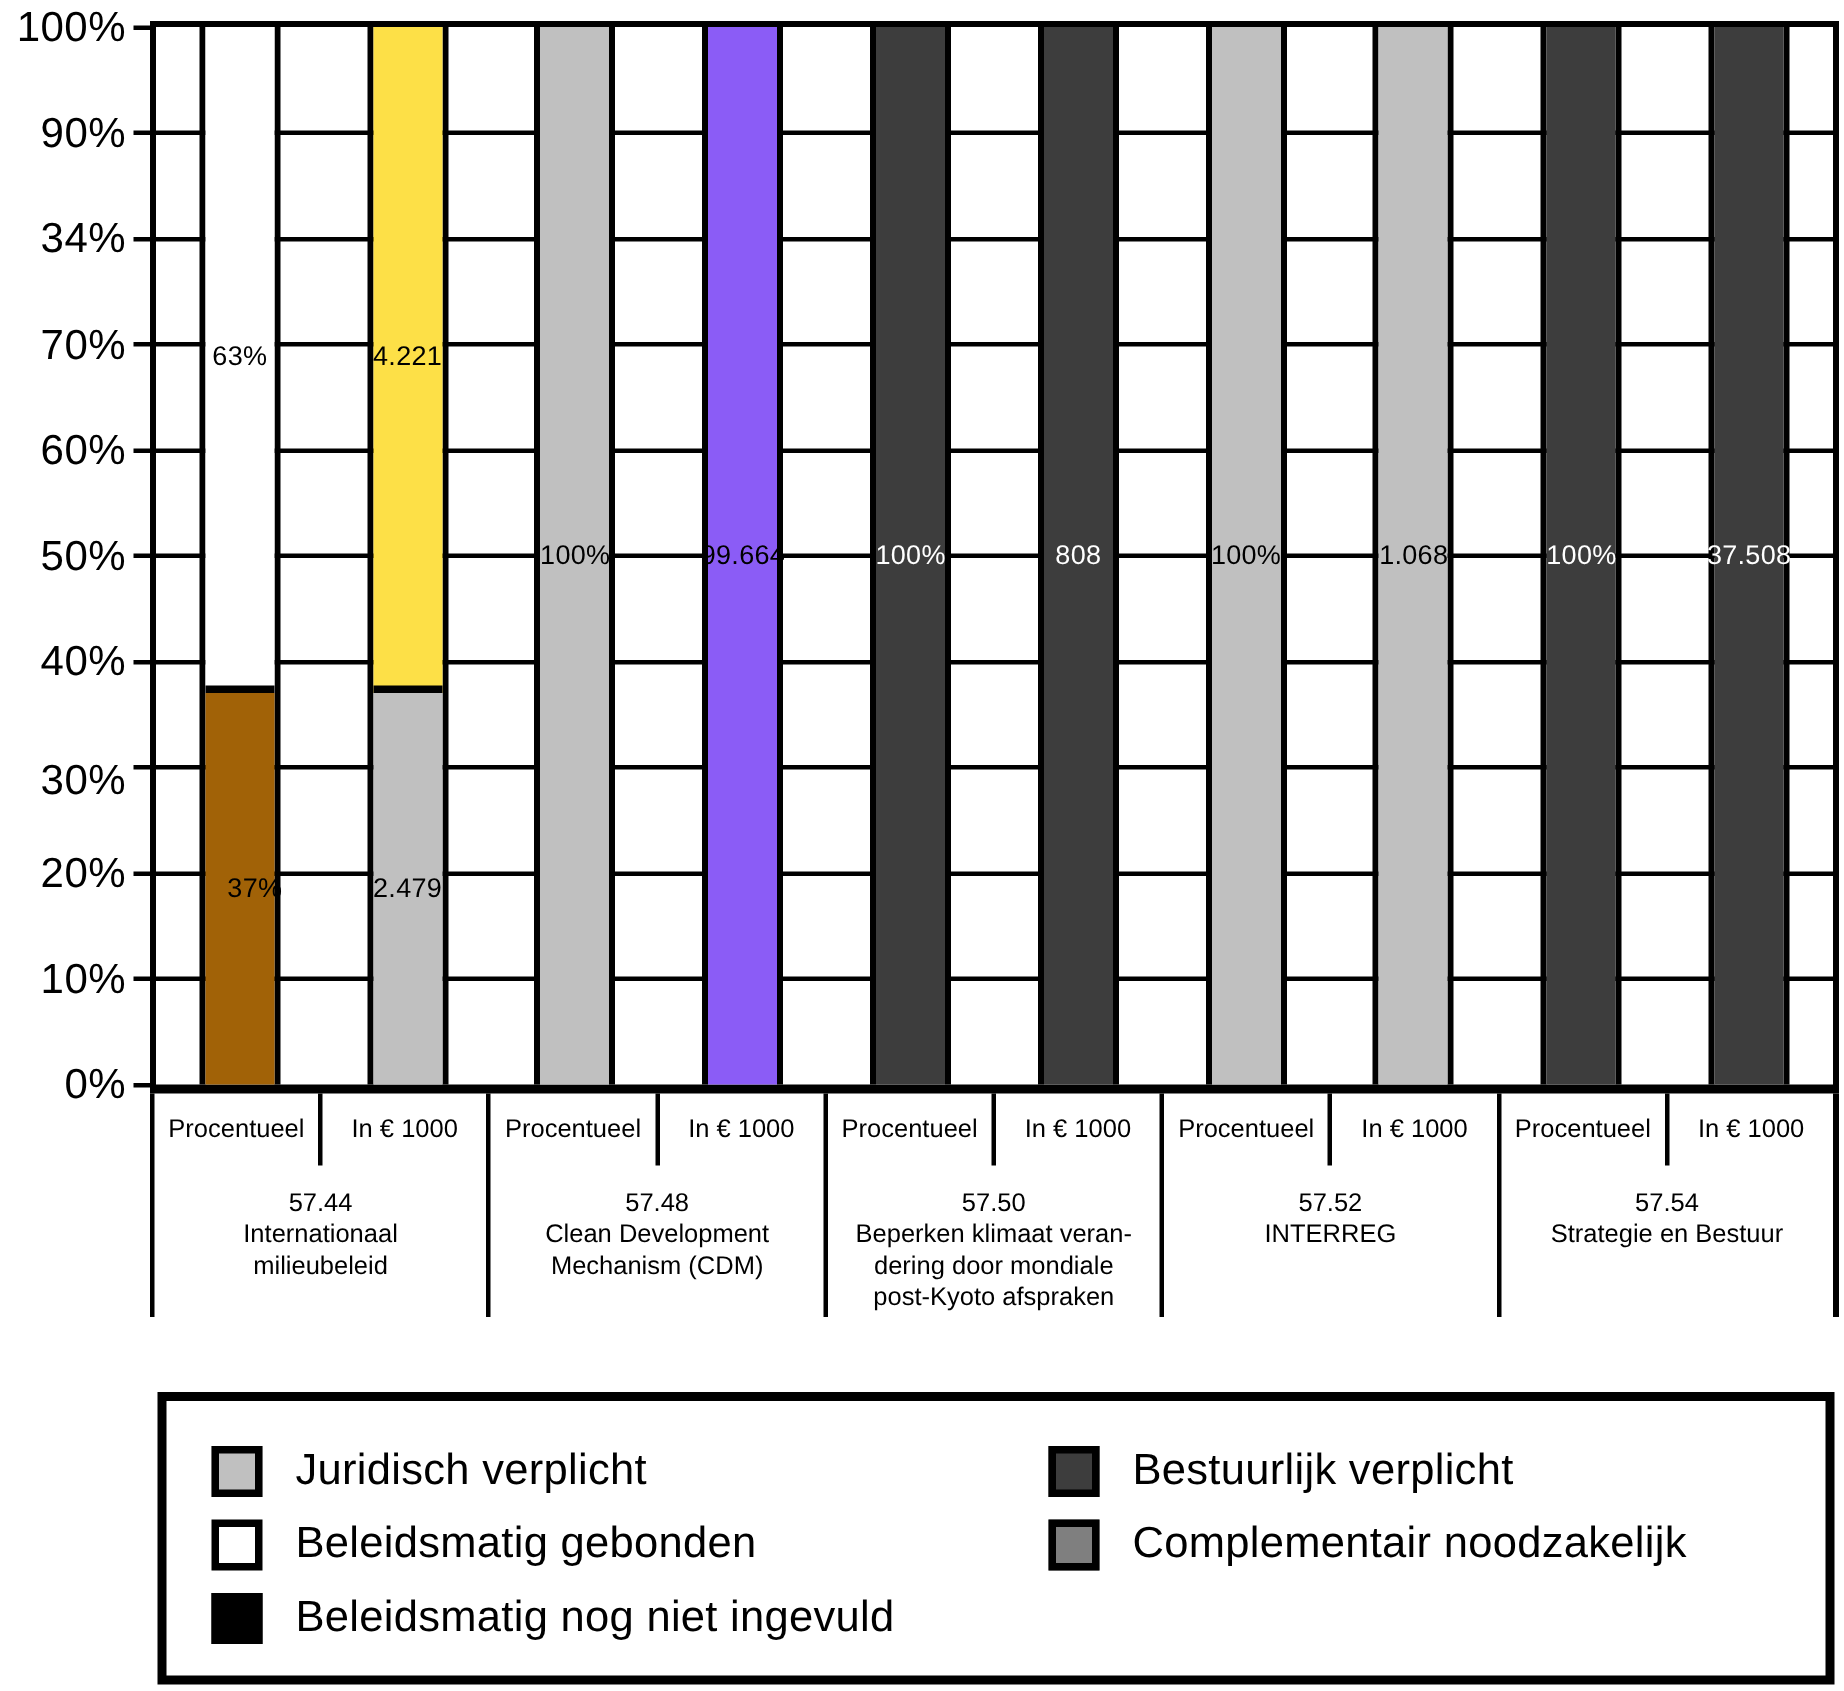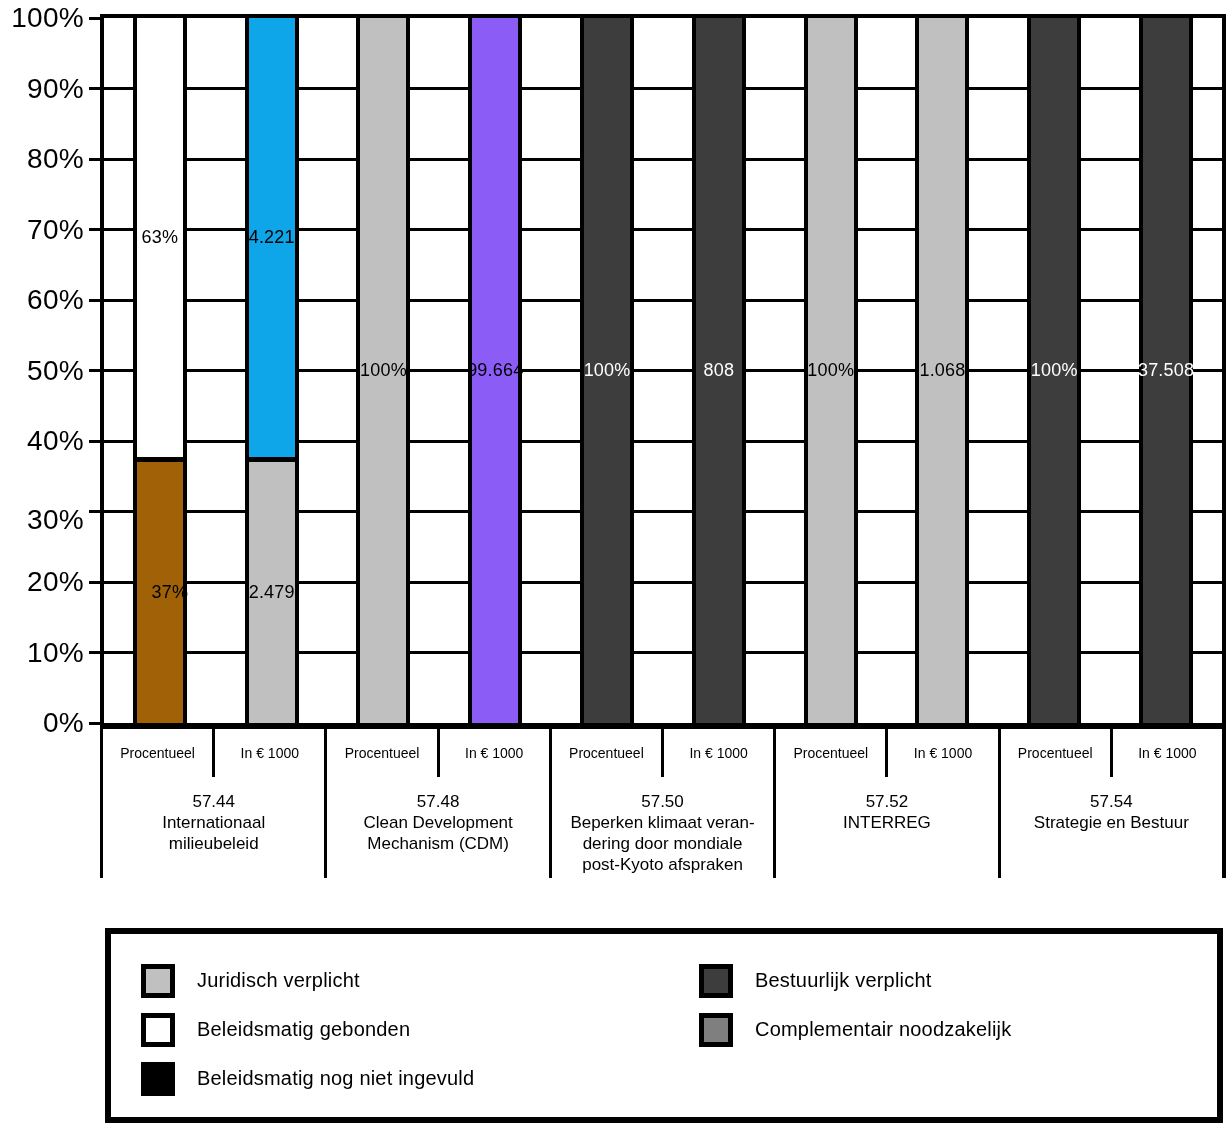--- a/index.html
+++ b/index.html
@@ -37,35 +37,35 @@
   .band{
     position:absolute;left:100px;top:729px;width:1126px;height:149px;
     box-sizing:border-box;display:flex;
     border-left:3px solid #000;border-right:4px solid #000;
   }
   .group-cell{flex:1 1 0;box-sizing:border-box;}
   .group-cell:not(:last-child){border-right:3px solid #000;}
   .sub-row{height:48px;display:flex;}
   .sub-cell{
     flex:1 1 0;display:flex;align-items:center;justify-content:center;
-    font-size:14px;height:100%;box-sizing:border-box;white-space:nowrap;
+    font-size:17px;height:100%;box-sizing:border-box;white-space:nowrap;
   }
   .sub-cell.right{border-left:3px solid #000;}
   .group-name{margin-top:14px;text-align:center;font-size:17px;line-height:21px;}
   
   .legend{
     position:absolute;left:105px;top:928px;width:1118px;height:195px;
     box-sizing:border-box;border:6px solid #000;background:#fff;
     display:flex;padding:22px 0 0 30px;
   }
   .legend-col{display:flex;flex-direction:column;}
   .legend-col.left{width:558px;}
   .legend-item{display:flex;align-items:center;height:49px;}
   .swatch{width:24px;height:24px;border:5px solid #000;margin-right:22px;flex:none;}
-  .legend-label{font-size:20px;letter-spacing:0.2px;white-space:nowrap;}
+  .legend-label{font-size:29px;letter-spacing:0.2px;white-space:nowrap;}
 </style>
 </head>
 <body>
 
 <div>
   <div class="plot" id="plot">
     <div id="grid-layer">
         <div class="gridline" style="top: 69px;"></div>
         <div class="gridline" style="top: 139.5px;"></div>
         <div class="gridline" style="top: 210px;"></div>
@@ -85,21 +85,21 @@
             <div class="seg upper" style="height: 63%; background: rgb(255, 255, 255);">
               <span class="seg-label" style="color: rgb(0, 0, 0);">63%</span>
             </div>
           </div>
         </div>
         <div class="slot">
           <div class="bar">
             <div class="seg" style="height: 37%; background: rgb(192, 192, 192);">
               <span class="seg-label" style="color: rgb(0, 0, 0);">2.479</span>
             </div>
-            <div class="seg upper" style="height: 63%; background: #0ea5e9;">
+            <div class="seg upper" style="height: 63%; background: #fde047;">
               <span class="seg-label" style="color: rgb(0, 0, 0);">4.221</span>
             </div>
           </div>
         </div>
         <div class="slot">
           <div class="bar">
             <div class="seg" style="height: 100%; background: rgb(192, 192, 192);">
               <span class="seg-label" style="color: rgb(0, 0, 0);">100%</span>
             </div>
           </div>
@@ -154,21 +154,21 @@
           </div>
         </div>
       </div>
   </div>
   <div id="yaxis-layer">
       <div class="ytick" style="top: 16.5px;"></div>
       <div class="ylabel" style="top: 2px;">100%</div>
       <div class="ytick" style="top: 87px;"></div>
       <div class="ylabel" style="top: 72.5px;">90%</div>
       <div class="ytick" style="top: 157.5px;"></div>
-      <div class="ylabel" style="top: 143px;">80%</div>
+      <div class="ylabel" style="top: 143px;">34%</div>
       <div class="ytick" style="top: 228px;"></div>
       <div class="ylabel" style="top: 213.5px;">70%</div>
       <div class="ytick" style="top: 298.5px;"></div>
       <div class="ylabel" style="top: 284px;">60%</div>
       <div class="ytick" style="top: 369px;"></div>
       <div class="ylabel" style="top: 354.5px;">50%</div>
       <div class="ytick" style="top: 439.5px;"></div>
       <div class="ylabel" style="top: 425px;">40%</div>
       <div class="ytick" style="top: 510px;"></div>
       <div class="ylabel" style="top: 504px;">30%</div>

